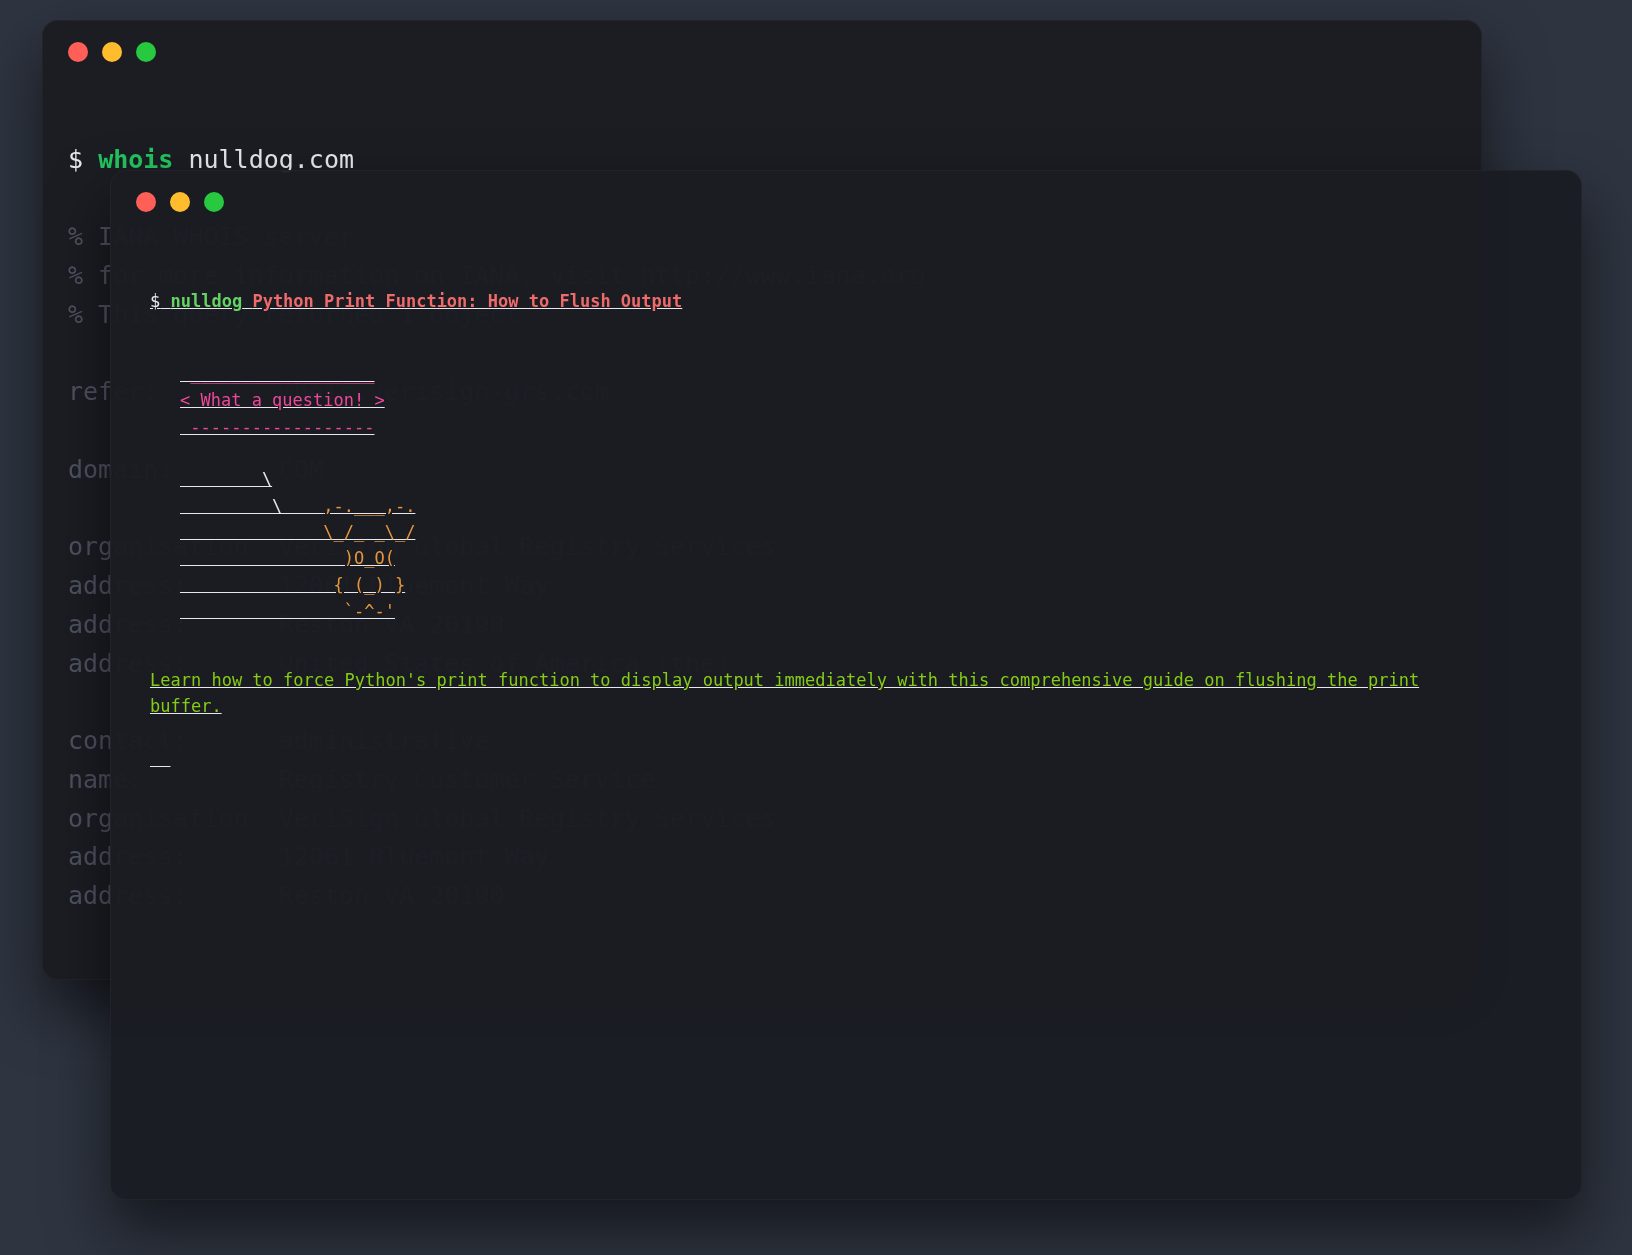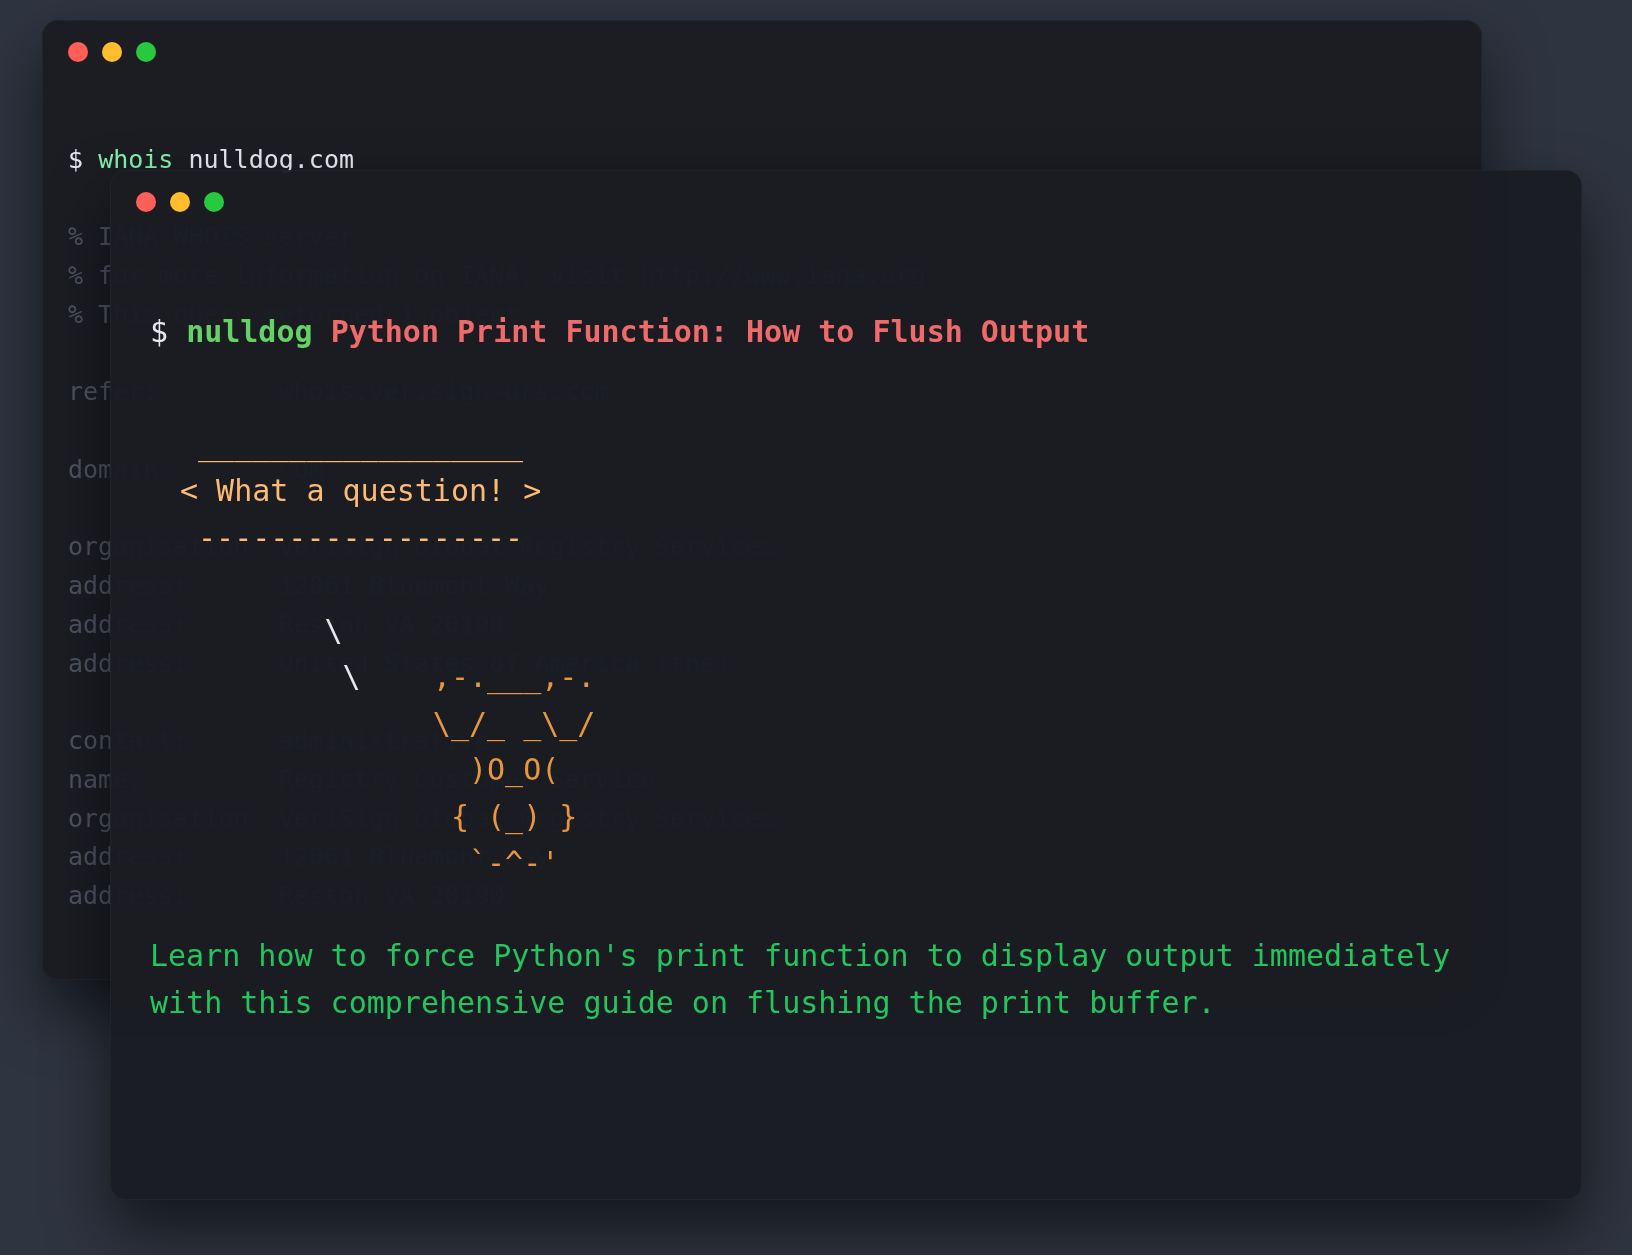--- a/index.html
+++ b/index.html
@@ -49,57 +49,59 @@
   .tl-green { background: #27c93f; }
   .content-back {
     padding: 30px 26px 26px 26px;
     font-size: 25px;
     line-height: 1.55;
     color: #5a6070;
     white-space: pre;
     font-weight: 500;
   }
   .content-back .prompt-sym { color: #e6e9ef; }
-  .content-back .cmd { color: #86efac; font-weight: 400; }
+  .content-back .cmd { color: #22c55e; font-weight: 700; }
   .content-back .arg { color: #e6e9ef; }
   .content-back .faded { color: #4e5361; }
   .content-front {
     padding: 40px 40px 40px 40px;
-    font-size: 30px;
+    font-size: 17px;
     line-height: 1.55;
     color: #e6e8ee;
     white-space: pre-wrap;
     font-weight: 500;
+    text-decoration: underline;
   }
   .front-prompt .prompt-sym { color: #e6e8ee; }
   .front-prompt .cmd { color: #64d264; font-weight: 600; }
   .front-prompt .title-text { color: #ef6a6a; font-weight: 600; }
   .speech-box {
     margin-top: 20px;
     margin-left: 30px;
     white-space: pre;
     color: #e6e8ee;
   }
-  .speech-line { color: #fdba74; }
+  .speech-line { color: #ec4899; }
   .ascii-dog {
     margin-top: 0;
     margin-left: 30px;
     white-space: pre;
     color: #e6963c;
     font-weight: 500;
   }
   .ascii-dog .tail { color: #e6e8ee; }
   .section-heading {
     margin-top: 46px;
     margin-left: 0px;
     color: #5a7fd6;
     font-weight: 600;
   }
   .body-text {
-    color: #22c55e;
+    margin-top: 16px;
+    color: #84cc16;
     white-space: normal;
     max-width: 1340px;
     font-weight: 500;
     line-height: 1.55;
   }
 </style>
 </head>
 <body>
 
 <div class="window window-back">

